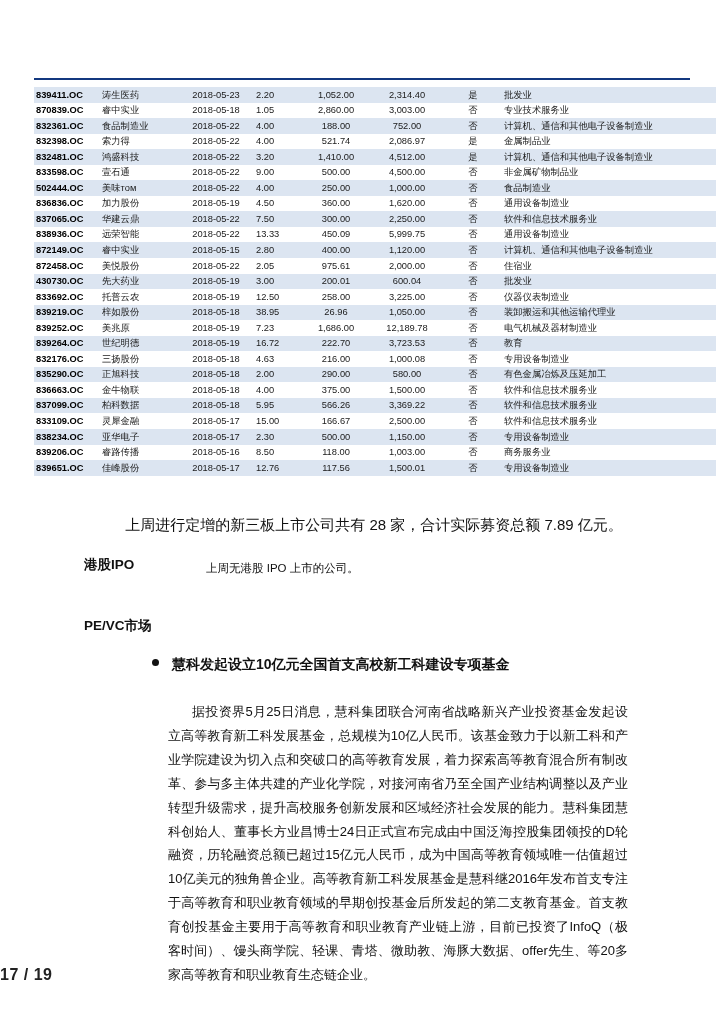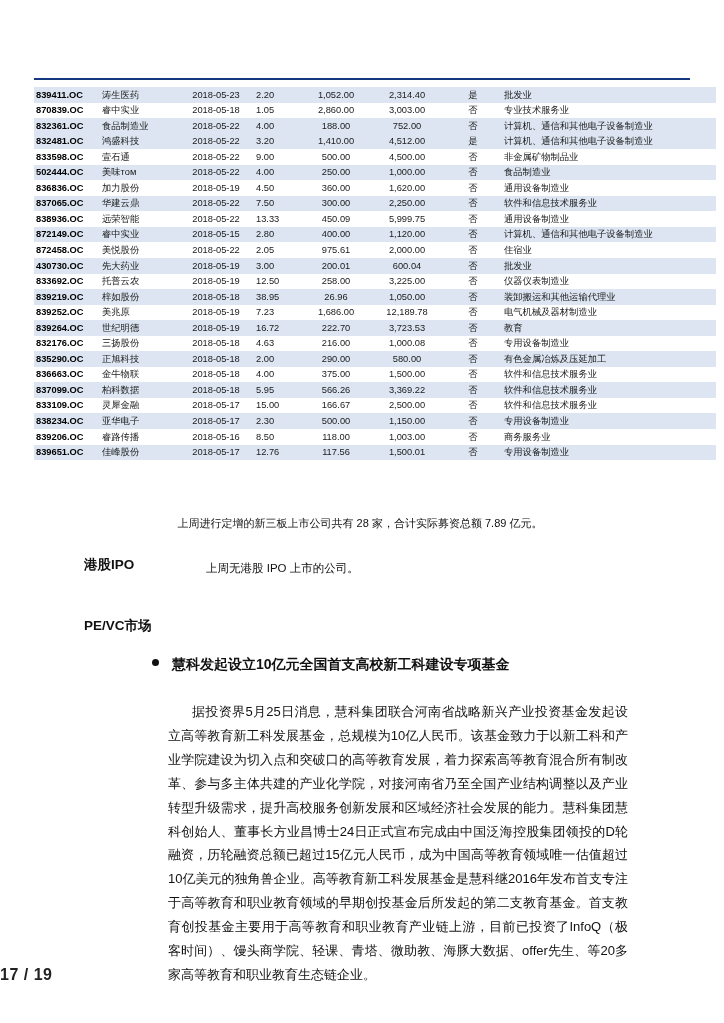--- a/index.html
+++ b/index.html
@@ -101,24 +101,24 @@
   td.c-date  { width: 72px; text-align: center; }
   td.c-price { width: 44px; }
   td.c-vol   { width: 64px; text-align: center; }
   td.c-amt   { width: 70px; text-align: center; }
   td.c-flag  { width: 54px; text-align: center; }
   td.c-ind   { width: 210px; padding-left: 6px; }
 
   
   .summary-line {
     position: absolute;
-    left: 32px;
+    left: 46px;
     top: 516px;
     width: 656px;
-    font-size: 11px;
+    font-size: 15px;
     text-align: center;
     color: #111;
   }
 
   .sec-title {
     position: absolute;
     font-size: 13.5px;
     font-weight: bold;
     color: #111;
   }
@@ -212,20 +212,30 @@
           <tr class="row-odd">
             <td class="c-code">832361.OC</td>
             <td class="c-name">食品制造业</td>
             <td class="c-date">2018-05-22</td>
             <td class="c-price">4.00</td>
             <td class="c-vol">188.00</td>
             <td class="c-amt">752.00</td>
             <td class="c-flag">否</td>
             <td class="c-ind">计算机、通信和其他电子设备制造业</td>
           </tr>
+          <tr class="row-even">
+            <td class="c-code">832398.OC</td>
+            <td class="c-name">索力得</td>
+            <td class="c-date">2018-05-22</td>
+            <td class="c-price">4.00</td>
+            <td class="c-vol">521.74</td>
+            <td class="c-amt">2,086.97</td>
+            <td class="c-flag">是</td>
+            <td class="c-ind">金属制品业</td>
+          </tr>
           <tr class="row-odd">
             <td class="c-code">832481.OC</td>
             <td class="c-name">鸿盛科技</td>
             <td class="c-date">2018-05-22</td>
             <td class="c-price">3.20</td>
             <td class="c-vol">1,410.00</td>
             <td class="c-amt">4,512.00</td>
             <td class="c-flag">是</td>
             <td class="c-ind">计算机、通信和其他电子设备制造业</td>
           </tr>

